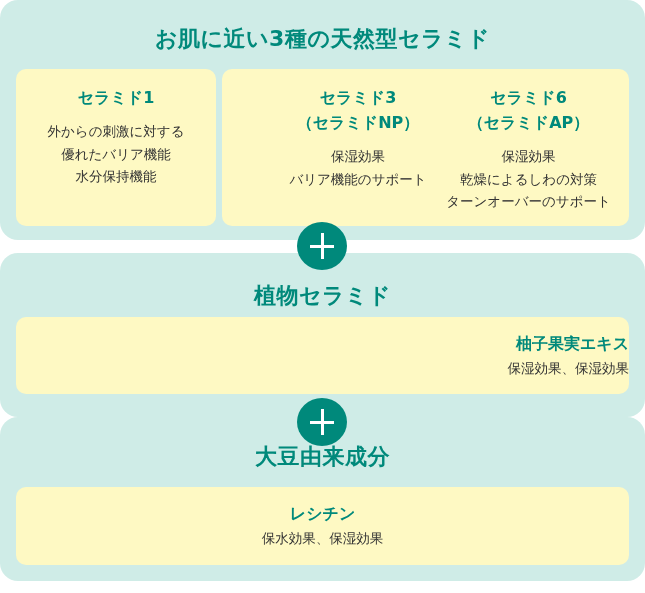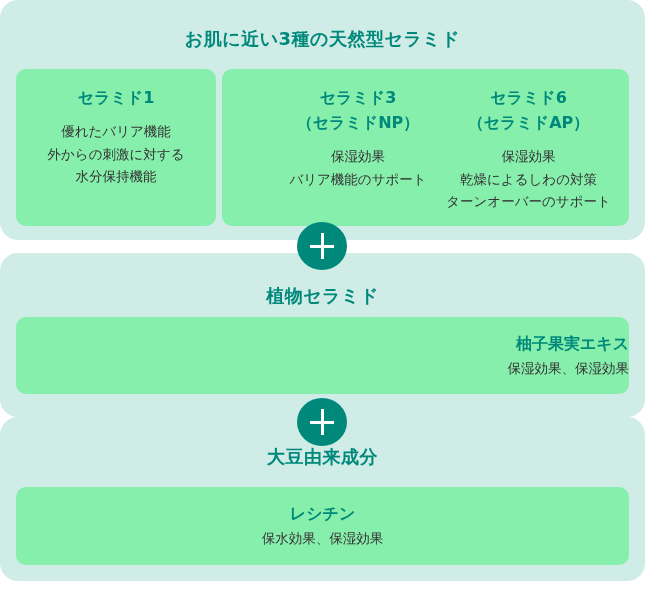--- a/index.html
+++ b/index.html
@@ -3,25 +3,25 @@
   <meta charset="utf-8">
   <style>
     html, body { margin: 0; padding: 0; background: #ffffff; }
     body { width: 645px; height: 593px; position: relative; overflow: hidden;
       font-family: "DejaVu Sans", "Liberation Sans", sans-serif; }
     .panel { position: absolute; left: 0; width: 645px; background: #cfece7; border-radius: 18px; }
     .panel-1 { top: 0; height: 240px; }
     .panel-2 { top: 253px; height: 164px; }
     .panel-3 { top: 417px; height: 164px; }
     .panel-title { position: absolute; left: 0; right: 0; text-align: center; color: #00897b;
-      font-weight: bold; font-size: 18px; line-height: 30px; letter-spacing: 0.5px; }
+      font-weight: bold; font-size: 22px; line-height: 30px; letter-spacing: 0.5px; }
     .panel-1 .panel-title { top: 24px; }
     .panel-2 .panel-title { top: 28px; }
     .panel-3 .panel-title { top: 25px; }
-    .card { position: absolute; background: #86efac; border-radius: 10px; text-align: center; }
+    .card { position: absolute; background: #fef9c3; border-radius: 10px; text-align: center; }
     .card-heading { color: #00897b; font-weight: bold; font-size: 16px; line-height: 25px; }
     .card-body { color: #333333; font-size: 13.5px; line-height: 22.5px; }
     .ceramide-card { top: 69px; height: 157px; width: 200px; }
     .ceramide-card .card-heading { margin-top: 16px; }
     .ceramide-card .card-body { margin-top: 10px; }
     .c1 { left: 16px; }
     .c2 { left: 222px; padding-left: 36px; }
     .c3 { left: 428px; width: 201px; }
     .wide-card { left: 16px; width: 613px; }
     .panel-2 .wide-card { top: 64px; height: 77px; text-align: right; }
@@ -40,22 +40,22 @@
 <body>
 
 <div class="panel panel-1">
   <div class="panel-title">お肌に近い3種の天然型セラミド</div>
 
   <div class="card ceramide-card c1">
     <div class="card-heading">
       <div>セラミド1</div>
     </div>
     <div class="card-body">
+      <div>外からの刺激に対する</div>
       <div>優れたバリア機能</div>
-      <div>外からの刺激に対する</div>
       <div>水分保持機能</div>
     </div>
   </div>
 
   <div class="card ceramide-card c2">
     <div class="card-heading">
       <div>セラミド3</div>
       <div>（セラミドNP）</div>
     </div>
     <div class="card-body">

